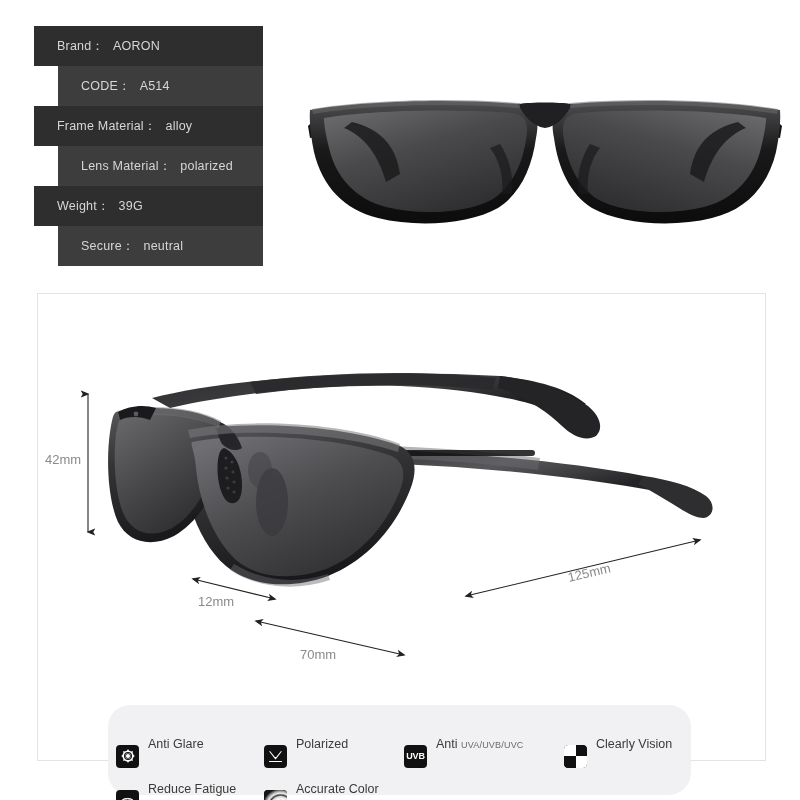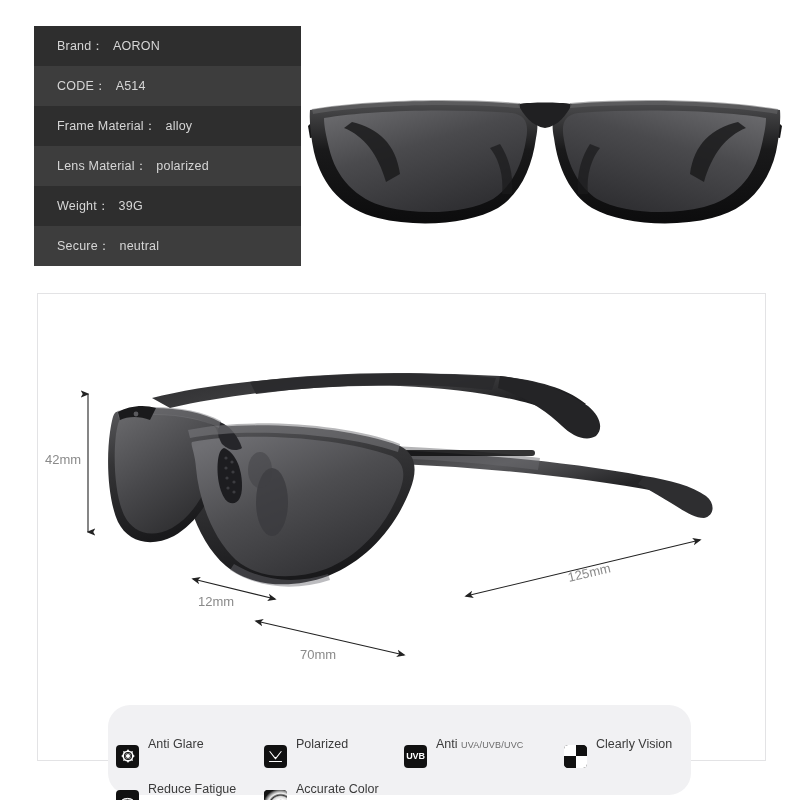--- a/index.html
+++ b/index.html
@@ -14,36 +14,36 @@
     overflow: hidden;
     font-family: "Liberation Sans", sans-serif;
     -webkit-font-smoothing: antialiased;
   }
 
   
   #spec-table {
     position: absolute;
     left: 34px;
     top: 26px;
-    width: 267px;
+    width: 229px;
     height: 240px;
   }
   .spec-row {
     height: 40px;
     display: flex;
     align-items: center;
     padding-left: 23px;
     box-sizing: border-box;
     color: #d6d6d6;
     font-size: 12.5px;
     letter-spacing: 0.2px;
     white-space: nowrap;
   }
   .spec-row.odd  { background: #2e2e2e; }
-  .spec-row.even { background: #3d3d3d; }
+  .spec-row.even { background: #3d3d3d; margin-left: 24px; }
   .spec-key { }
   .spec-colon { padding: 0 1px 0 0; }
   .spec-val { padding-left: 8px; }
 
   
   #main-panel {
     position: absolute;
     left: 37px;
     top: 293px;
     width: 729px;

